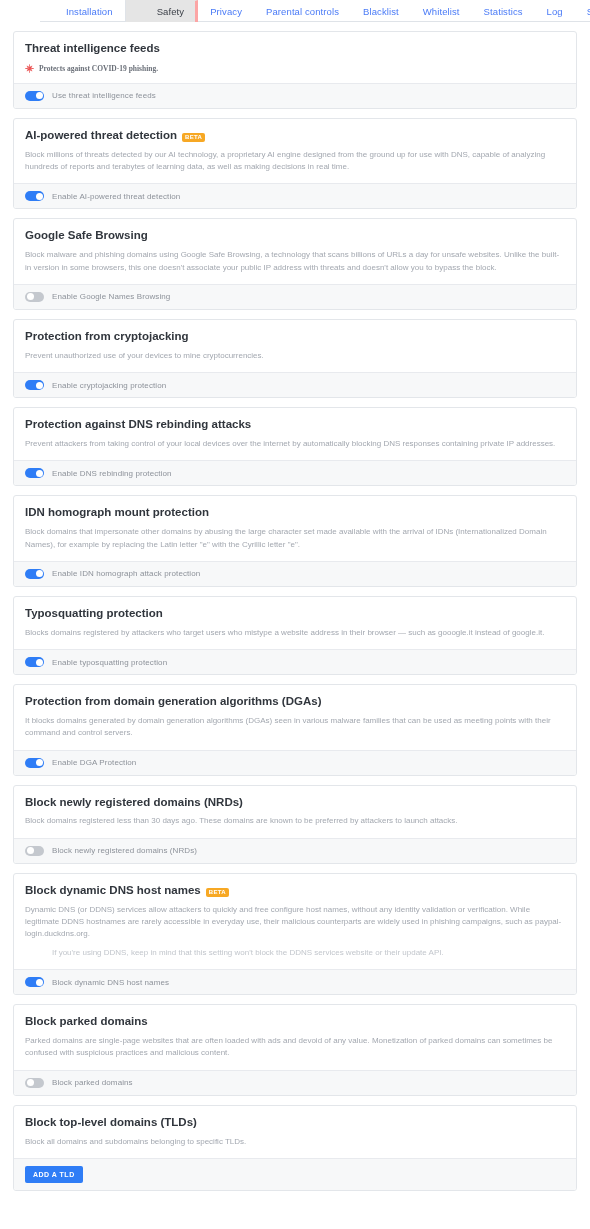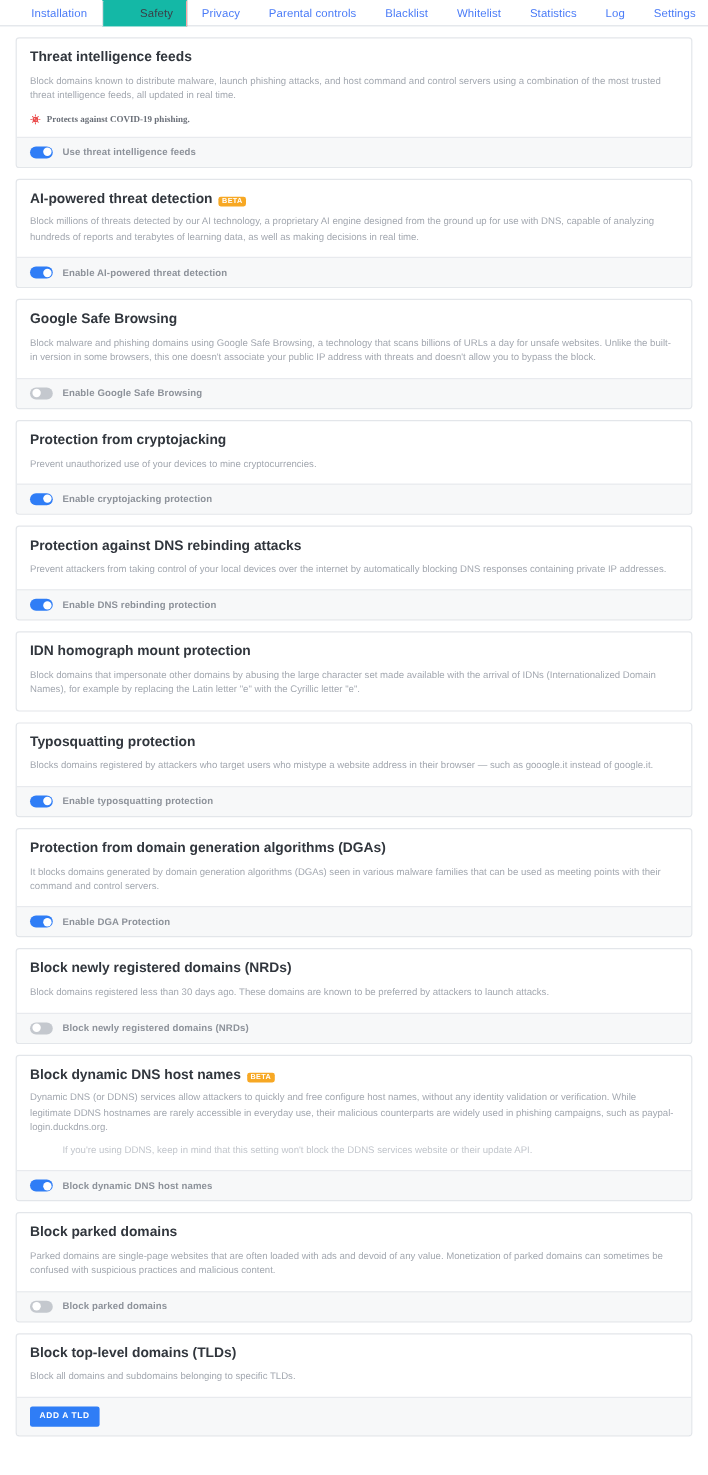--- a/index.html
+++ b/index.html
@@ -12,40 +12,41 @@
   }
 
   
   .tabbar {
     display: flex;
     align-items: stretch;
     height: 22px;
     border-bottom: 1px solid #dfe3e8;
     padding-left: 14px;
     background: #ffffff;
+    margin-left: 40px;
   }
   .tab {
     font-size: 9.5px;
     color: #4a7bf7;
     padding: 0 11px;
     display: flex;
     align-items: center;
     white-space: nowrap;
     border: 1px solid transparent;
     border-bottom: none;
     position: relative;
     top: 0px;
     cursor: pointer;
     letter-spacing: 0.1px;
   }
   .tab.active {
     color: #3a3f47;
-    background: #14b8a6;
+    background: #e5e5e5;
     border-left: 1px solid #dfe3e8;
-    border-right: 1px solid #fca5a5;
+    border-right: 3px solid #fca5a5;
     border-top: 1px solid transparent;
     margin-bottom: -1px;
     padding-bottom: 1px;
     padding-left: 31px;
   }
 
   
   .page {
     padding: 9px 13px 8px 13px;
   }
@@ -138,21 +139,20 @@
     border-radius: 50%;
     background: #ffffff;
     right: 1.5px;
   }
   .toggle.off { background: #c4c8ce; }
   .toggle.off .knob { left: 1.5px; right: auto; }
   .toggle-label {
     font-size: 8px;
     color: #8d929a;
     letter-spacing: 0.1px;
-    font-weight: bold;
   }
 
   .btn-primary {
     background: #2f7df6;
     color: #ffffff;
     font-size: 7px;
     font-weight: bold;
     letter-spacing: 0.5px;
     border: none;
     border-radius: 2px;
@@ -175,21 +175,20 @@
     <div class="tab">Log</div>
     <div class="tab">Settings</div>
   </div>
 
 <div class="page" id="cardlist">
     <div class="card">
       <div class="card-body">
         <div class="card-title">
           <span>Threat intelligence feeds</span>
         </div>
-        <p class="card-desc">Block domains known to distribute malware, launch phishing attacks, and host command and control servers using a combination of the most trusted threat intelligence feeds, all updated in real time.</p>
         <div class="covid-line">
           <span class="virus-icon">
             <svg viewBox="0 0 16 16" width="9" height="9" aria-hidden="true">
               <g fill="#ea4b4b">
                 <circle cx="8" cy="8" r="4.1"></circle>
                 <rect x="7.3" y="0.4" width="1.4" height="3.2" rx="0.6"></rect>
                 <rect x="7.3" y="12.4" width="1.4" height="3.2" rx="0.6"></rect>
                 <rect x="0.4" y="7.3" width="3.2" height="1.4" rx="0.6"></rect>
                 <rect x="12.4" y="7.3" width="3.2" height="1.4" rx="0.6"></rect>
                 <rect x="7.3" y="1.2" width="1.4" height="3.2" rx="0.6" transform="rotate(45 8 8)"></rect>
@@ -230,21 +229,21 @@
       <div class="card-body">
         <div class="card-title">
           <span>Google Safe Browsing</span>
         </div>
         <p class="card-desc">Block malware and phishing domains using Google Safe Browsing, a technology that scans billions of URLs a day for unsafe websites. Unlike the built-in version in some browsers, this one doesn't associate your public IP address with threats and doesn't allow you to bypass the block.</p>
       </div>
       <div class="card-footer">
         <div class="toggle off" role="switch" aria-checked="false">
           <span class="knob"></span>
         </div>
-        <span class="toggle-label">Enable Google Safe Browsing</span>
+        <span class="toggle-label">Enable Google Names Browsing</span>
       </div>
     </div>
     <div class="card">
       <div class="card-body">
         <div class="card-title">
           <span>Protection from cryptojacking</span>
         </div>
         <p class="card-desc">Prevent unauthorized use of your devices to mine cryptocurrencies.</p>
       </div>
       <div class="card-footer">
@@ -267,20 +266,26 @@
         </div>
         <span class="toggle-label">Enable DNS rebinding protection</span>
       </div>
     </div>
     <div class="card">
       <div class="card-body">
         <div class="card-title">
           <span>IDN homograph mount protection</span>
         </div>
         <p class="card-desc">Block domains that impersonate other domains by abusing the large character set made available with the arrival of IDNs (Internationalized Domain Names), for example by replacing the Latin letter "e" with the Cyrillic letter "e".</p>
+      </div>
+      <div class="card-footer">
+        <div class="toggle" role="switch" aria-checked="true">
+          <span class="knob"></span>
+        </div>
+        <span class="toggle-label">Enable IDN homograph attack protection</span>
       </div>
     </div>
     <div class="card">
       <div class="card-body">
         <div class="card-title">
           <span>Typosquatting protection</span>
         </div>
         <p class="card-desc">Blocks domains registered by attackers who target users who mistype a website address in their browser — such as gooogle.it instead of google.it.</p>
       </div>
       <div class="card-footer">

